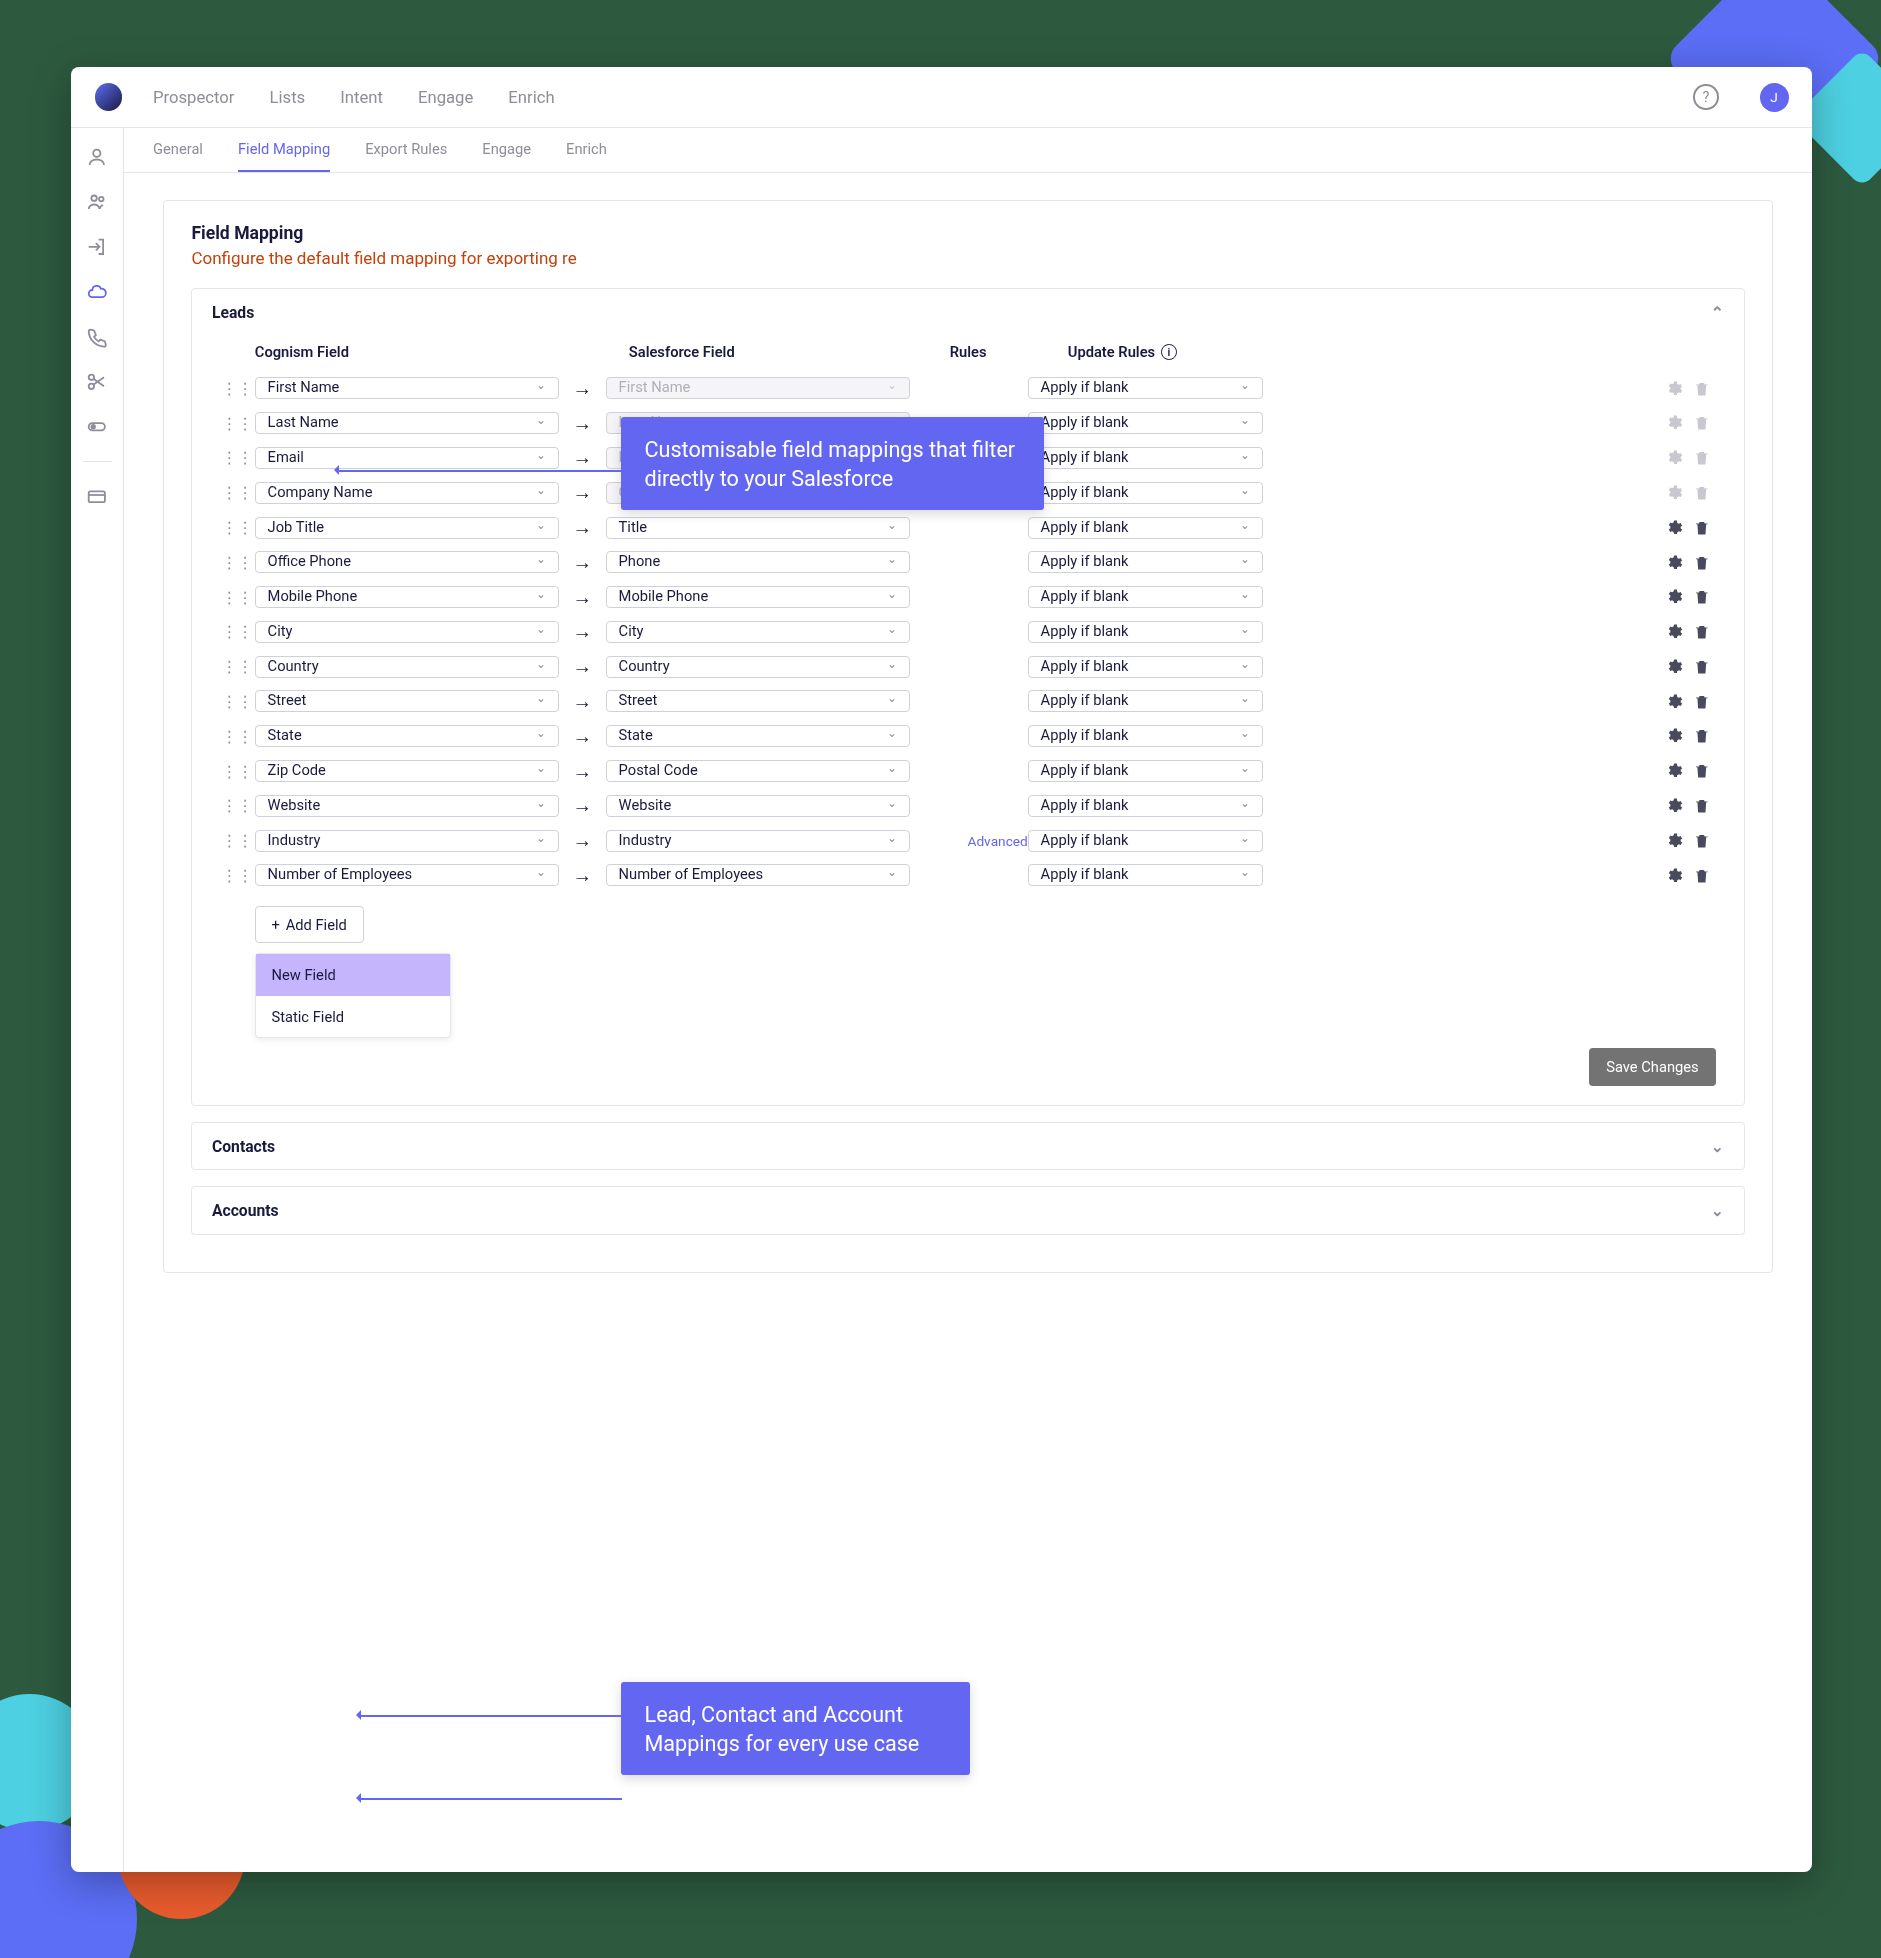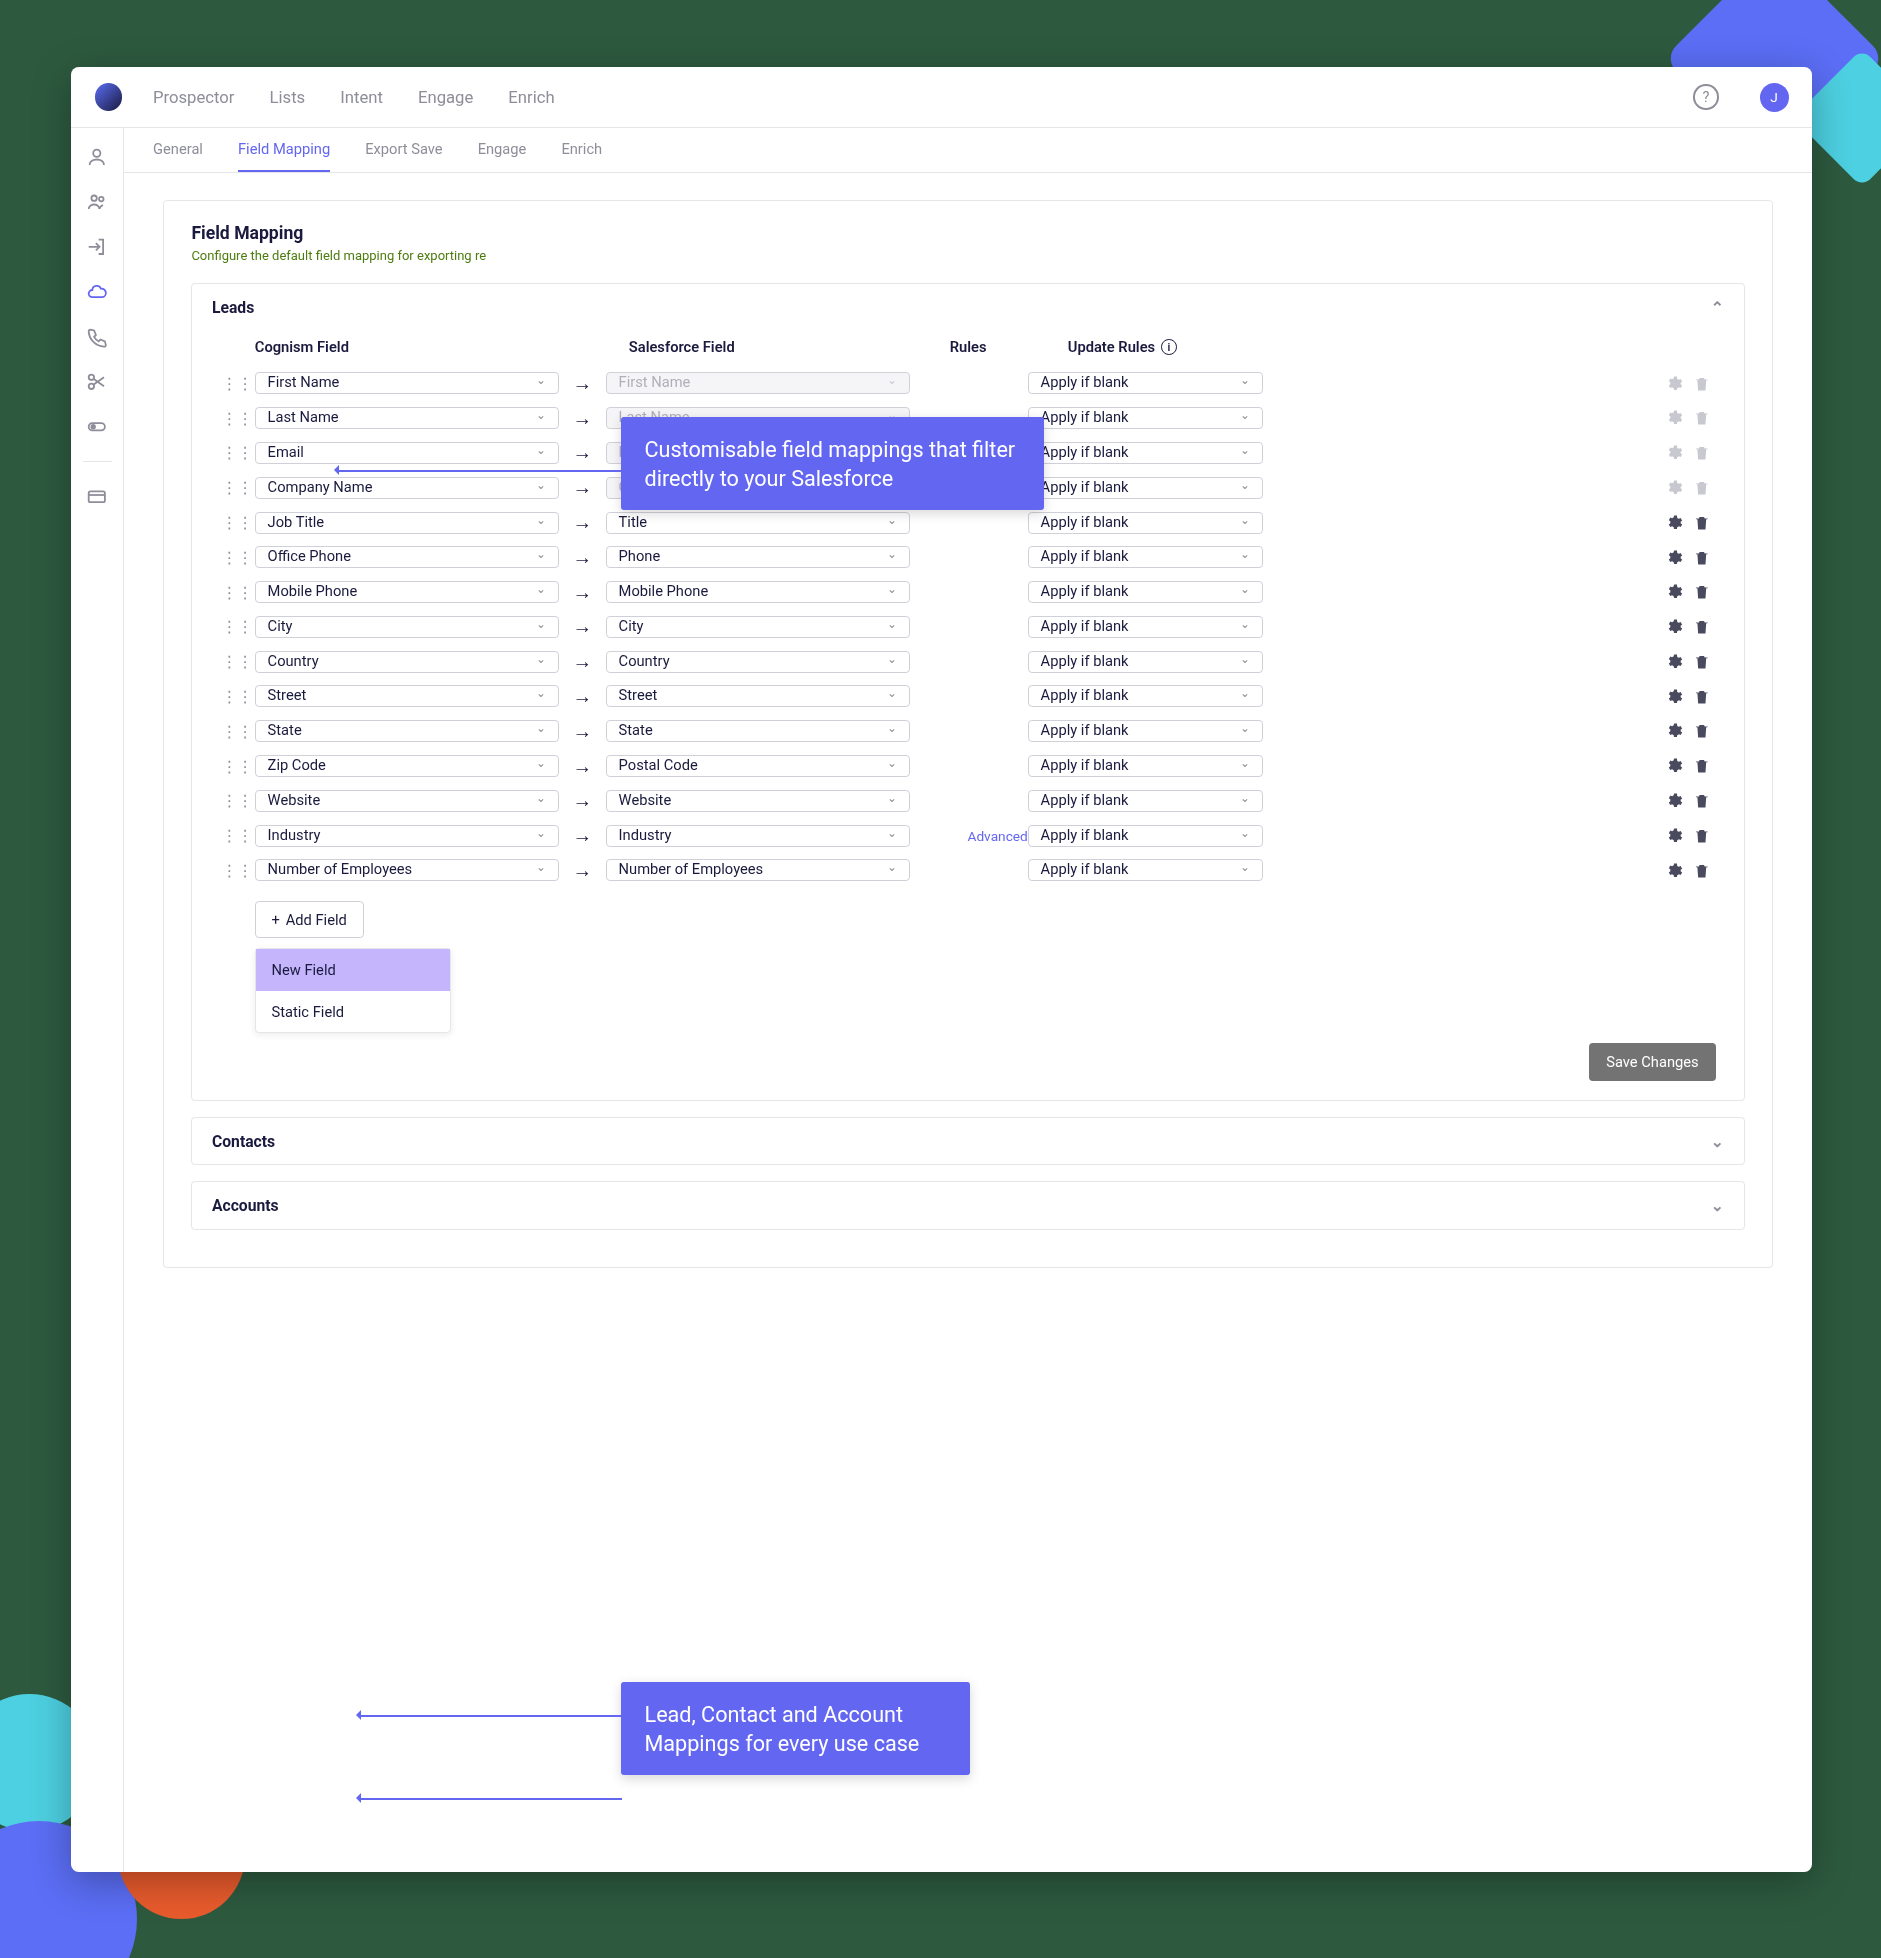--- a/index.html
+++ b/index.html
@@ -22,21 +22,21 @@
 .side-ic{width:21.6px;height:21.6px;color:#8e8e9a;cursor:pointer;display:flex;align-items:center;justify-content:center}
 .side-ic.active{color:#6366f1}
 .main{flex:1;display:flex;flex-direction:column}
 .page-title{padding:17.6px 29px;font-size:16.7px;font-weight:600;color:#1a1a3e;border-bottom:1px solid #e5e5ea}
 .subtabs{display:flex;gap:35px;padding:0 29px;border-bottom:1px solid #e5e5ea}
 .subtab{padding:11.8px 0;font-size:14.7px;color:#8e8e9a;cursor:pointer;border-bottom:2.9px solid transparent}
 .subtab.active{color:#6366f1;border-bottom-color:#6366f1}
 .content{padding:27.4px 39px;overflow:auto;flex:1}
 .panel{border:1px solid #e5e5ea;border-radius:3.9px;padding:21.6px 27.4px}
 .panel-title{font-size:17.6px;font-weight:700;color:#1a1a3e;margin-bottom:5.9px}
-.panel-desc{font-size:13px;color:#4d7c0f;margin-bottom:19.6px}
+.panel-desc{font-size:17px;color:#c2410c;margin-bottom:19.6px}
 .accordion{border:1px solid #e5e5ea;border-radius:3.9px;margin-bottom:15.7px}
 .acc-head{display:flex;padding:13.7px 19.6px;font-weight:700;font-size:15.7px;color:#1a1a3e;cursor:pointer}
 .acc-head .chev{margin-left:auto;color:#8e8e9a}
 .acc-body{padding:0 27.4px 19.6px 27.4px}
 .cols{display:flex;padding:7.8px 0 9.8px 35px;font-size:14.7px;color:#1a1a3e;font-weight:600;gap:0}
 .col-c{width:327px}
 .col-a{width:47px}
 .col-s{width:321px}
 .col-r{width:118px}
 .col-u{width:255px;display:flex;align-items:center;gap:5.9px}
@@ -141,21 +141,21 @@
           <svg viewBox="0 0 24 24" fill="none" stroke="currentColor" stroke-width="2">
             <rect x="3" y="6" width="18" height="12" rx="2"></rect>
             <path d="M3 10h18"></path>
           </svg>
         </div>
     </div>
     <div class="main">
       <div class="subtabs">
         <div class="subtab">General</div>
         <div class="subtab active">Field Mapping</div>
-        <div class="subtab">Export Save</div>
+        <div class="subtab">Export Rules</div>
         <div class="subtab">Engage</div>
         <div class="subtab">Enrich</div>
       </div>
       <div class="content">
         <div class="panel">
           <div class="panel-title">Field Mapping</div>
           <div class="panel-desc">Configure the default field mapping for exporting re</div>
 
           <div class="accordion">
             <div class="acc-head">

